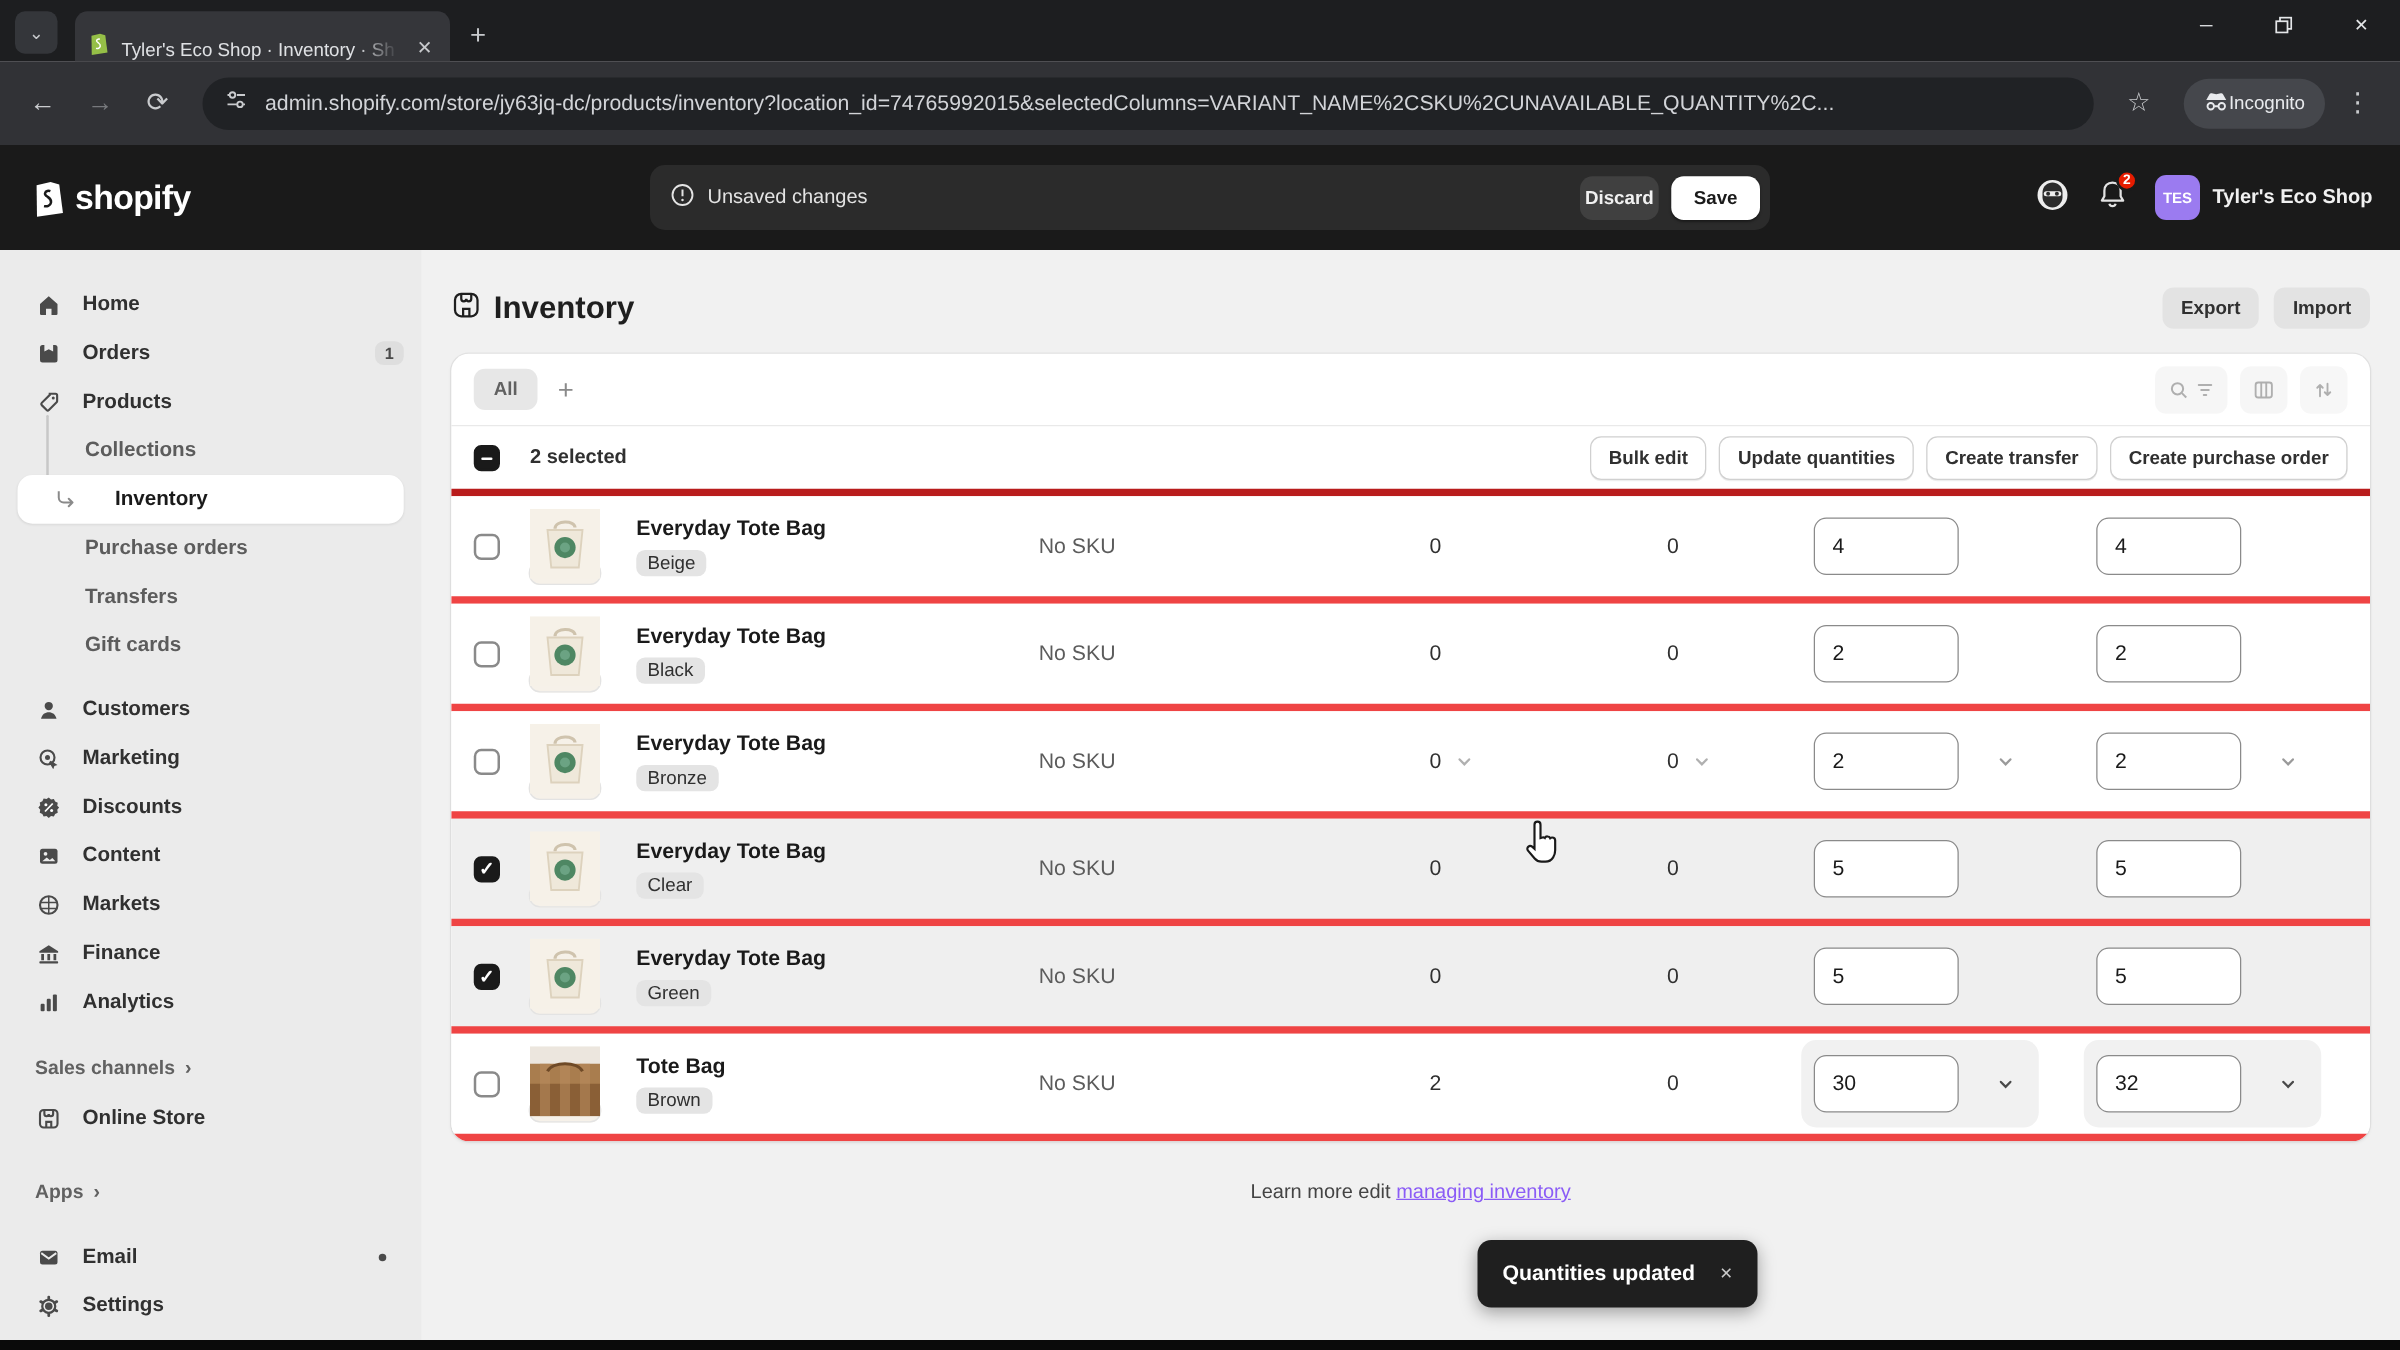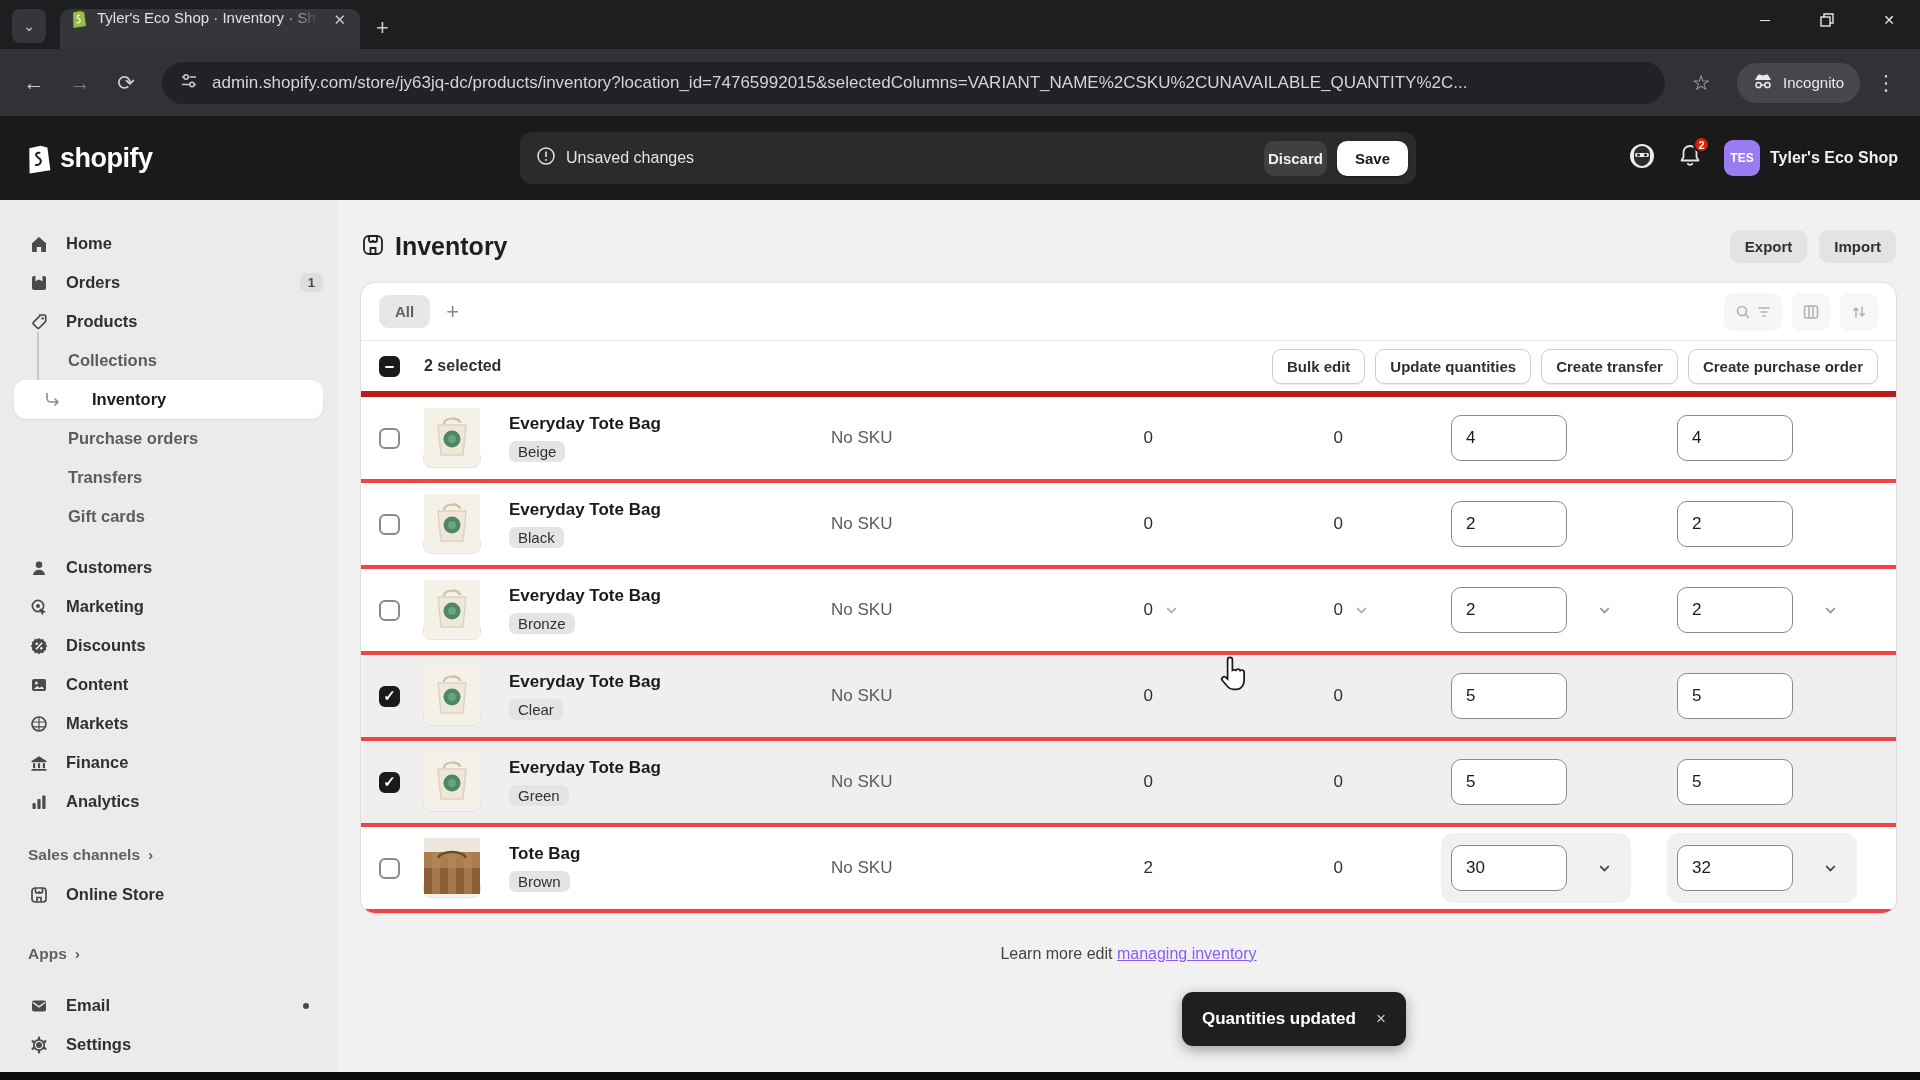--- a/index.html
+++ b/index.html
@@ -3,34 +3,34 @@
 <meta charset="utf-8">
 <style>
   * { margin:0; padding:0; box-sizing:border-box; }
   html,body { width:1920px; height:1080px; overflow:hidden; }
   body { font-family:"Liberation Sans", sans-serif; background:#000; }
   .screen { position:relative; width:1920px; height:1080px; background:#f1f1f1; overflow:hidden; }
 
   
   .titlebar { height:49px; background:#1d1e20; display:flex; align-items:flex-end; position:relative; }
   .tab-search { width:34px; height:34px; border-radius:8px; background:#34363a; color:#c7c9cc; display:flex; align-items:center; justify-content:center; margin:0 14px 6px 12px; font-size:14px; }
-  .tab { width:300px; height:40px; background:#35363a; border-radius:10px 10px 0 0; display:flex; align-items:flex-start; padding:0 10px; gap:10px; color:#dfe1e4; }
+  .tab { width:300px; height:40px; background:#35363a; border-radius:10px 10px 0 0; display:flex; align-items:flex-end; padding:0 10px; gap:10px; color:#dfe1e4; }
   .tab-title { font-size:15px; white-space:nowrap; overflow:hidden; flex:1;
     -webkit-mask-image:linear-gradient(90deg,#000 85%,transparent); mask-image:linear-gradient(90deg,#000 85%,transparent); }
   .tab-close { color:#c7c9cc; font-size:15px; padding:2px 4px; }
   .new-tab { color:#c7c9cc; font-size:22px; margin:0 0 8px 16px; }
   .win-controls { position:absolute; right:0; top:0; height:40px; display:flex; }
   .win-btn { width:62px; height:40px; display:flex; align-items:center; justify-content:center; color:#e4e6e8; font-size:14px; }
 
   .toolbar { height:67px; background:#313236; display:flex; align-items:center; padding:0 14px; gap:6px; }
   .nav-ico { width:40px; height:40px; display:flex; align-items:center; justify-content:center; color:#c9cbce; font-size:21px; border-radius:50%; }
   .nav-ico.dim { color:#77797d; }
   .url-pill { flex:1; height:42px; margin:0 10px; background:#202225; border-radius:21px; display:flex; align-items:center; padding:0 18px; gap:14px; min-width:0; }
   .url-text { color:#d2d4d8; font-size:17px; white-space:nowrap; overflow:hidden; flex:1; }
-  .incog-pill { height:40px; background:#45474c; border-radius:20px; display:flex; align-items:center; gap:10px; padding:0 16px; color:#e8eaed; font-size:15px; margin-left:10px; }
+  .incog-pill { height:40px; background:#45474c; border-radius:20px; display:flex; align-items:center; padding:0 16px; color:#e8eaed; font-size:15px; margin-left:10px; }
 
   
   .topbar { height:84px; background:#1a1a1a; display:flex; align-items:center; padding:0 24px; position:relative; }
   .logo { display:flex; align-items:center; gap:8px; color:#fff; font-size:27px; font-weight:700; letter-spacing:-.5px; }
   .unsaved-bar { position:absolute; left:520px; width:896px; height:52px; background:#2b2b2b; border-radius:12px; display:flex; align-items:center; padding:0 8px 0 16px; gap:10px; }
   .unsaved-text { color:#e3e3e3; font-size:16px; flex:1; }
   .btn-discard { background:#404040; color:#f1f1f1; border:none; font-size:15px; font-weight:600; padding:9px 4px; border-radius:10px; }
   .btn-save { background:#fff; color:#1a1a1a; border:none; font-size:15px; font-weight:600; padding:9px 18px; border-radius:10px; box-shadow:0 1px 2px rgba(0,0,0,.4); }
   .topbar-right { position:absolute; right:22px; display:flex; align-items:center; gap:22px; }
   .bell-wrap { position:relative; }
@@ -70,21 +70,21 @@
 
   .bulk-bar { height:56px; display:flex; align-items:center; padding:0 18px; border-bottom:6px solid #b91c1c; }
   .selected-txt { font-size:16px; font-weight:600; color:#303030; margin-left:24px; flex:1; }
   .btn-white { background:#fff; border:1px solid #d0d0d0; box-shadow:0 1px 0 rgba(0,0,0,.07); border-radius:9px; color:#303030; font-size:15px; font-weight:600; padding:8px 14px; margin-left:10px; }
 
   .checkbox { width:21px; height:21px; border:2px solid #8a8a8a; border-radius:6px; background:#fff; flex-shrink:0; position:relative; }
   .checkbox.checked, .checkbox.indet { background:#1a1a1a; border-color:#1a1a1a; }
   .checkbox.checked::after { content:"✓"; position:absolute; inset:0; color:#fff; font-size:15px; font-weight:700; display:flex; align-items:center; justify-content:center; }
   .checkbox.indet::after { content:""; position:absolute; left:4px; right:4px; top:8px; height:2.5px; background:#fff; border-radius:2px; }
 
-  .row { display:flex; align-items:center; height:86px; padding-left:18px; border-bottom:4px solid #ef4444; background:#fff; }
+  .row { display:flex; align-items:center; height:86px; padding-left:18px; border-bottom:6px solid #ef4444; background:#fff; }
   .row.selected { background:#efefef; }
   .col-cb { width:44px; display:flex; }
   .col-thumb { width:86px; }
   .thumb { width:56px; height:56px; border-radius:9px; border:1px solid #e3e3e3; overflow:hidden; background:#f6f1e9; }
   .col-name { width:287px; }
   .p-name { font-size:17px; font-weight:600; color:#1a1a1a; }
   .p-variant { display:inline-block; margin-top:7px; background:#e4e4e4; color:#303030; font-size:15px; border-radius:7px; padding:2px 9px; }
   .col-sku { width:250px; padding-left:35px; font-size:17px; color:#5c5c5c; }
   .col-num { width:150px; display:flex; align-items:center; justify-content:flex-end; padding-right:15px; font-size:17px; color:#303030; }
   .col-num.commit { width:190px; }

